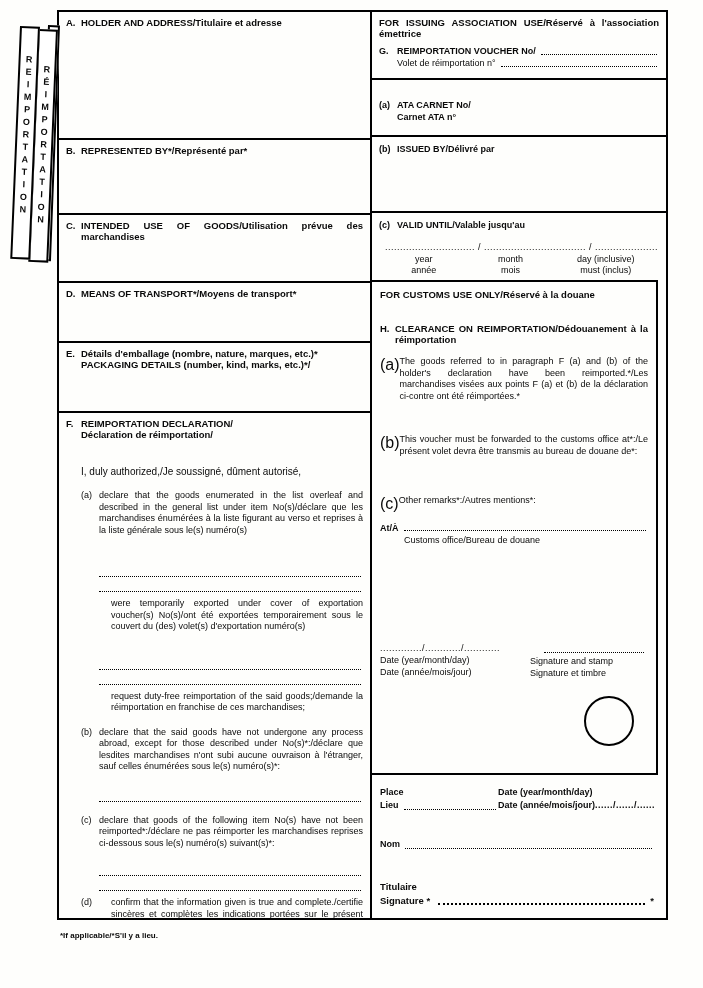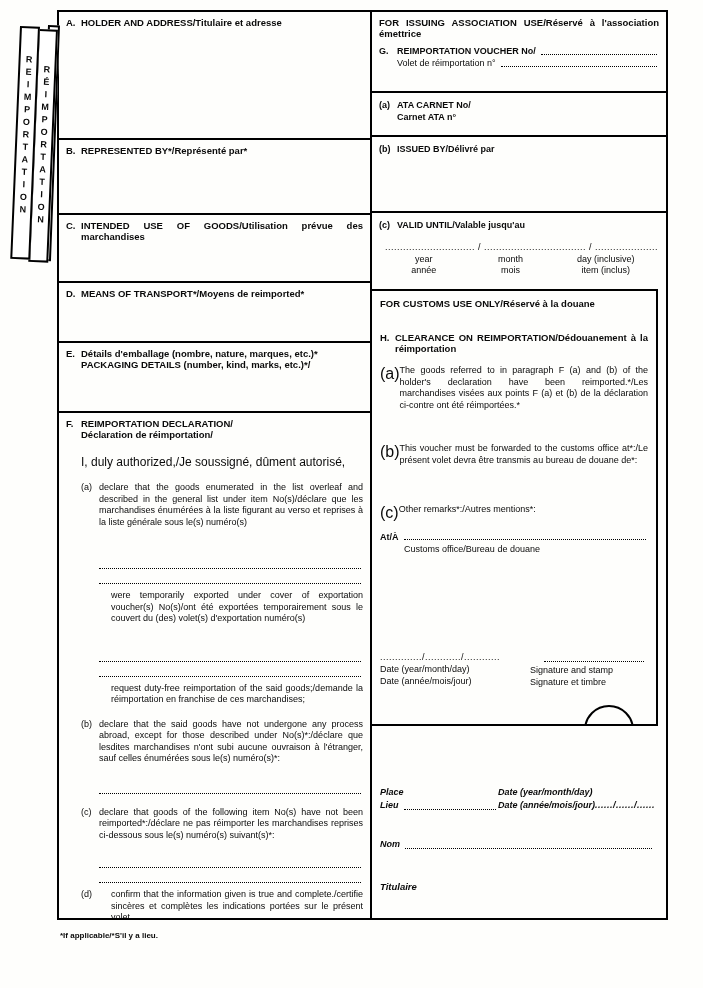--- a/index.html
+++ b/index.html
@@ -21,40 +21,40 @@
 
   .cell{position:absolute;box-sizing:border-box;padding:5px 7px;overflow:hidden;}
   .lc{left:0;width:311px;border-bottom:2px solid #000;}
   .cell-a{top:0;height:128px;}
   .cell-b{top:128px;height:75px;}
   .cell-c{top:203px;height:68px;}
   .cell-d{top:271px;height:60px;}
   .cell-e{top:331px;height:70px;}
   .cell-f{top:401px;height:505px;border-bottom:none;}
   .rc{left:313px;width:294px;border-bottom:2px solid #000;}
-  .cell-assoc{top:0;height:81px;}
+  .cell-assoc{top:0;height:68px;}
   .cell-ata{top:81px;height:44px;}
   .cell-issued{top:125px;height:76px;}
   .cell-valid{top:201px;height:70px;border-bottom:none;}
-  .customs-box{position:absolute;left:313px;top:277px;width:286px;height:437px;
+  .customs-box{position:absolute;left:313px;top:268px;width:286px;height:495px;
                border:2px solid #000;border-left:none;box-sizing:border-box;overflow:hidden;}
   .bottom-area{position:absolute;left:313px;top:766px;width:290px;height:140px;
-               box-sizing:border-box;padding:0 5px;font-style:italic;}
+               box-sizing:border-box;padding:0 5px;}
 
   
   .hdr{display:flex;font-weight:bold;font-size:9.5px;line-height:11px;}
   .hdr .num{width:15px;flex-shrink:0;}
   .hdr .ttl{flex:1;text-align:justify;}
   .para{font-size:9px;line-height:11.5px;text-align:justify;}
   .item{display:flex;margin-top:13px;}
   .item .inum{width:18px;flex-shrink:0;font-size:9px;line-height:11.5px;}
   .item .body{flex:1;}
   .item.cont{margin-top:6px;gap:12px;}
   .f-content{margin-left:15px;}
-  .f-intro{margin-top:15px;font-size:12px;}
+  .f-intro{margin-top:26px;font-size:10px;}
   .dotrow{height:12px;border-bottom:1.5px dotted #000;margin-left:18px;margin-right:2px;}
   .dotrow.pair2{margin-top:2px;}
   .gap28{margin-top:28px;}
   .gap24{margin-top:24px;}
   .gap16{margin-top:16px;}
   .gap14{margin-top:14px;}
   .dotfill{flex:1;border-bottom:1.5px dotted #000;margin:0 2px 2px 5px;}
   .bold{font-weight:bold;}
   .ruling{font-size:9px;white-space:nowrap;overflow:hidden;letter-spacing:0.5px;}
 
@@ -130,21 +130,21 @@
     <div class="cell lc cell-c">
       <div class="hdr">
         <span class="num">C.</span>
         <span class="ttl">INTENDED USE OF GOODS/Utilisation prévue des marchandises</span>
       </div>
     </div>
 
     <div class="cell lc cell-d">
       <div class="hdr">
         <span class="num">D.</span>
-        <span class="ttl">MEANS OF TRANSPORT*/Moyens de reimported*</span>
+        <span class="ttl">MEANS OF TRANSPORT*/Moyens de transport*</span>
       </div>
     </div>
 
     <div class="cell lc cell-e">
       <div class="hdr">
         <span class="num">E.</span>
         <span class="ttl">
           <div>Détails d'emballage (nombre, nature, marques, etc.)*</div>
           <div>PACKAGING DETAILS (number, kind, marks, etc.)*/</div>
         </span>
@@ -245,21 +245,21 @@
         <div class="vc1">
           <div>year</div>
           <div>année</div>
         </div>
         <div class="vc2">
           <div>month</div>
           <div>mois</div>
         </div>
         <div class="vc3">
           <div>day (inclusive)</div>
-          <div>item (inclus)</div>
+          <div>must (inclus)</div>
         </div>
       </div>
     </div>
 
     <div class="customs-box">
       <div class="cust-title">FOR CUSTOMS USE ONLY/Réservé à la douane</div>
 
       <div class="cust-h hdr">
         <span class="num">H.</span>
         <span class="ttl">CLEARANCE ON REIMPORTATION/Dédouanement à la réimportation</span>
@@ -322,18 +322,23 @@
 
       <div class="name-row">
         <div class="flexline">
           <span>Nom</span>
           <span class="dotfill"></span>
         </div>
       </div>
 
       <div class="sig-row">
         <div>Titulaire</div>
+        <div class="flexline">
+          <span>Signature *</span>
+          <span class="dashfill"></span>
+          <span>*</span>
+        </div>
       </div>
     </div>
   </div>
 
   <div class="footnote">*If applicable/*S'il y a lieu.</div>
 </div>
 
 </body></html>

